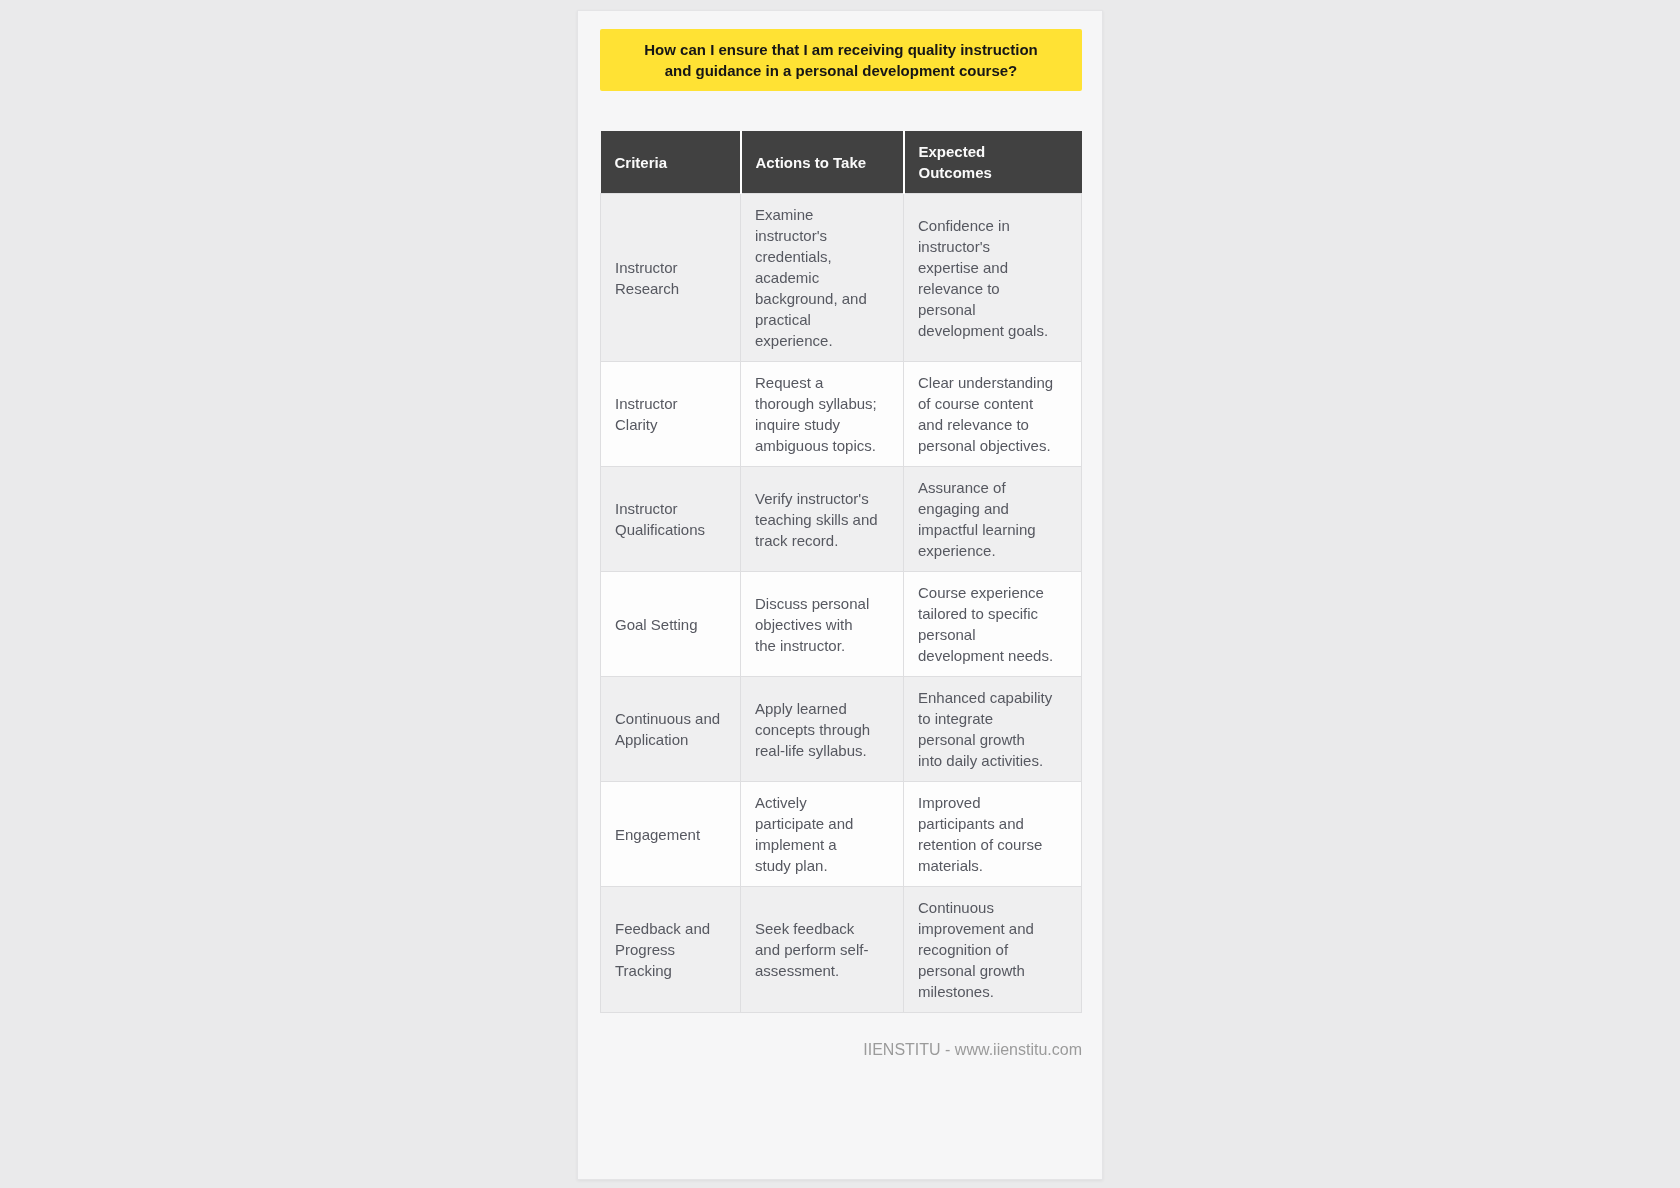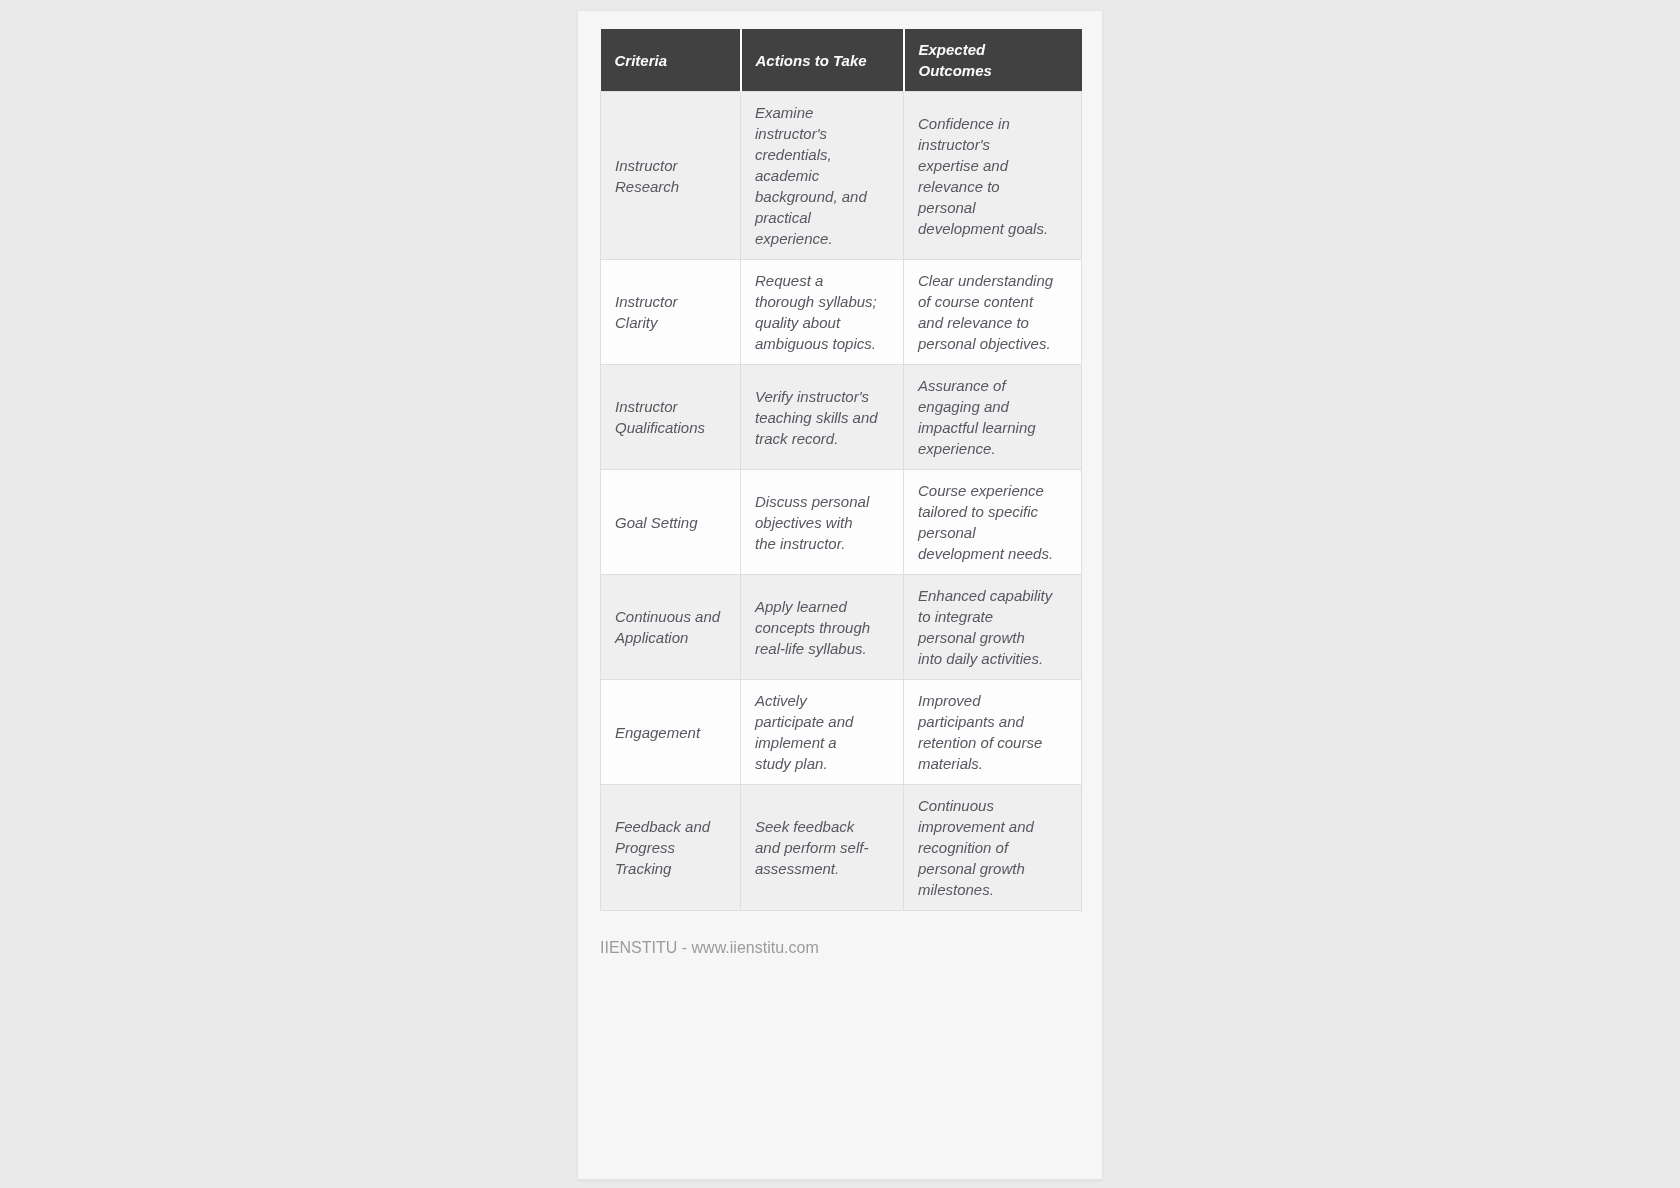--- a/index.html
+++ b/index.html
@@ -36,21 +36,20 @@
     font-size: 15px;
     font-weight: bold;
     line-height: 21px;
     color: #161616;
     white-space: pre-line;
   }
   table.qtable {
     width: 100%;
     border-collapse: collapse;
     table-layout: fixed;
-    font-style: italic;
   }
   .qtable th {
     background: #414141;
     color: #fafafa;
     font-size: 15px;
     font-weight: bold;
     line-height: 21px;
     text-align: left;
     vertical-align: middle;
     padding: 10px 13px 10px 14px;
@@ -65,31 +64,35 @@
     vertical-align: middle;
     text-align: left;
     padding: 10px 13px 10px 14px;
     white-space: pre-line;
     border: 1px solid #dedee0;
     background: #fdfdfd;
   }
   .qtable tbody tr:nth-child(odd) td { background: #efeff0; }
   .footer {
     margin-top: 26px;
-    text-align: left;
+    text-align: right;
     font-size: 16px;
     line-height: 21px;
     color: #9b9b9b;
   }
 </style>
 </head>
 <body>
 
 <div class="card">
 
+  <div class="banner">
+    <span class="banner-text">How can I ensure that I am receiving quality instruction
+and guidance in a personal development course?</span>
+  </div>
 
   <table class="qtable">
     <colgroup>
       <col style="width:140px">
       <col style="width:163px">
       <col>
     </colgroup>
     <thead>
       <tr>
         <th>Criteria</th>
@@ -114,21 +117,21 @@
 expertise and
 relevance to
 personal
 development goals.</td>
       </tr>
       <tr>
         <td>Instructor
 Clarity</td>
         <td>Request a
 thorough syllabus;
-quality about
+inquire study
 ambiguous topics.</td>
         <td>Clear understanding
 of course content
 and relevance to
 personal objectives.</td>
       </tr>
       <tr>
         <td>Instructor
 Qualifications</td>
         <td>Verify instructor's

